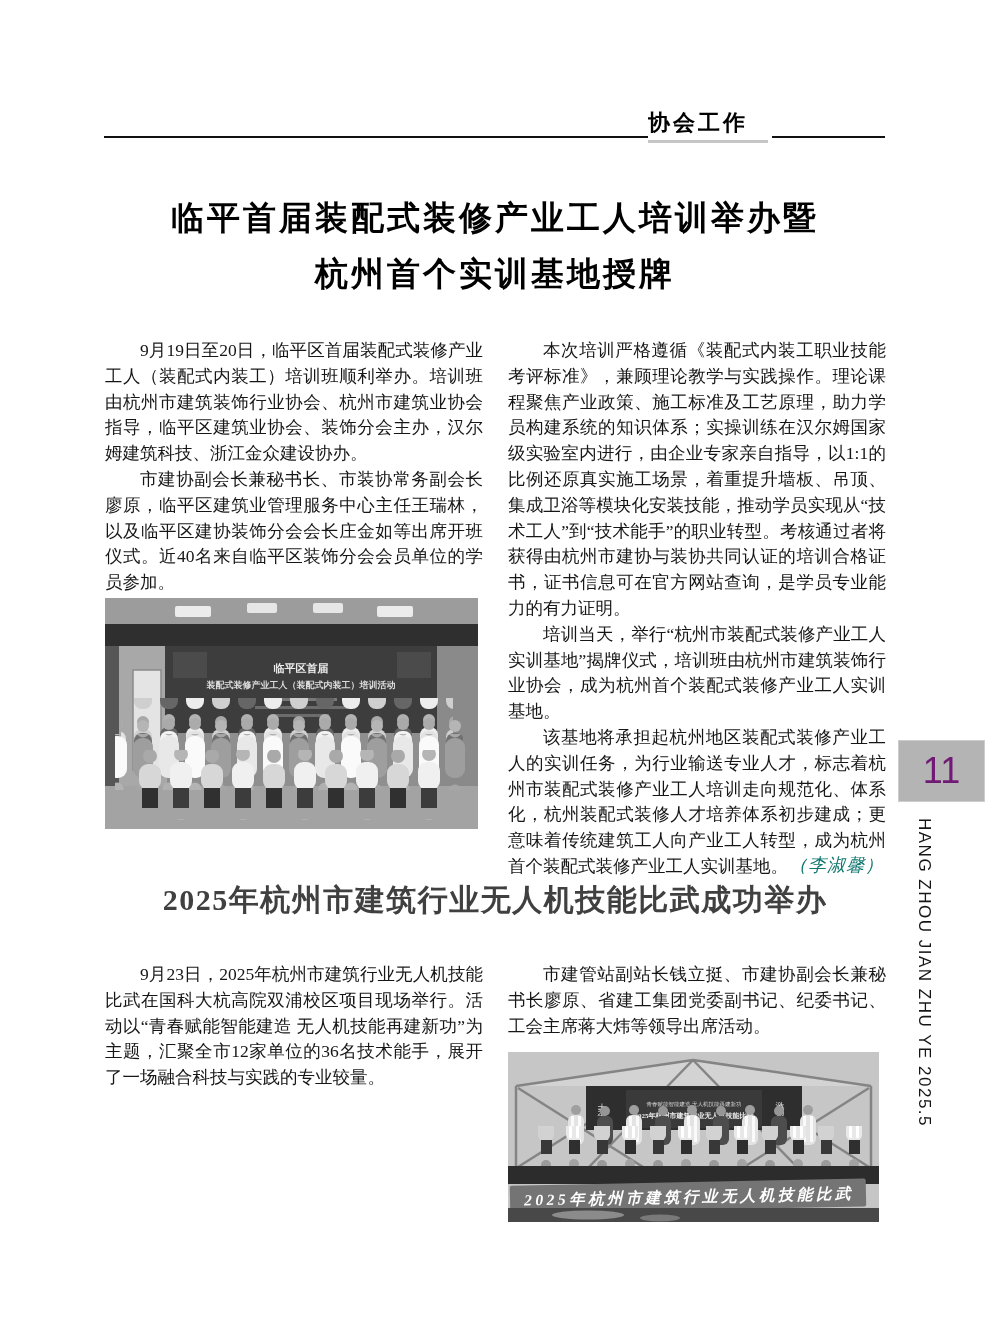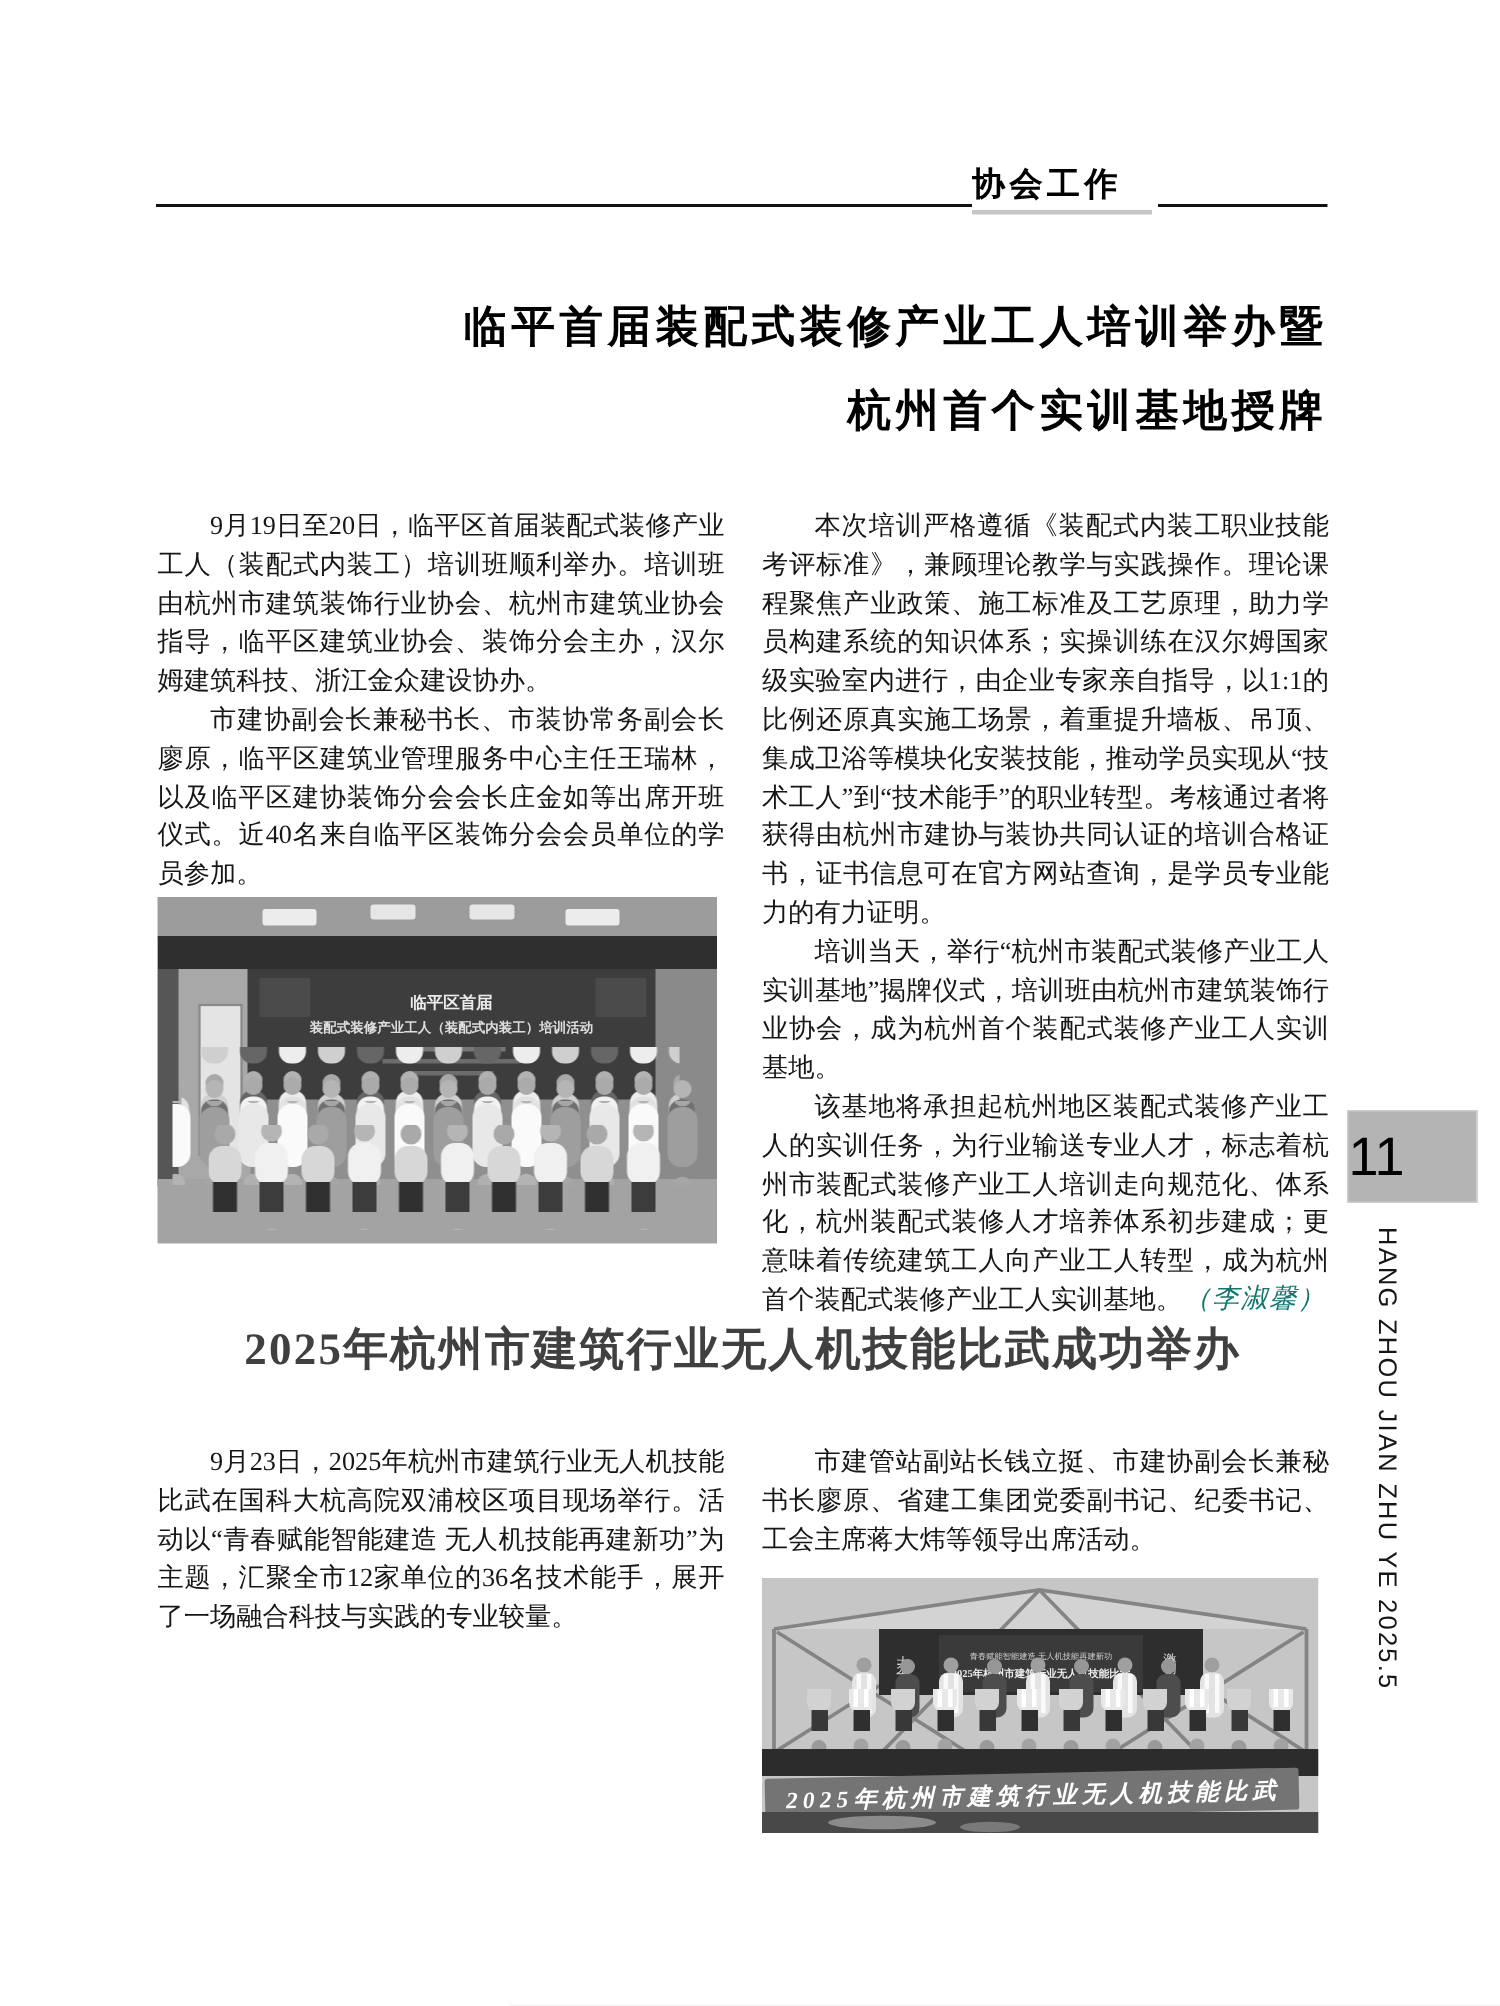--- a/index.html
+++ b/index.html
@@ -11,22 +11,22 @@
   .abs{position:absolute;}
   
   .rule{background:#111;height:2px;}
   .rule-gray{background:#c6c6c6;height:3px;}
   .section-label{
     font-family:"Liberation Sans","DejaVu Sans",sans-serif;
     font-weight:bold;font-size:22px;letter-spacing:3px;color:#000;
   }
   
   .title-main{
-    width:780px;text-align:right;font-weight:900;color:#000;
-    font-size:29px;letter-spacing:3px;line-height:56px;
+    width:780px;text-align:center;font-weight:900;color:#000;
+    font-size:33px;letter-spacing:3px;line-height:56px;
   }
   .title-second{
     width:780px;text-align:center;font-weight:900;color:#404040;
     font-size:30px;letter-spacing:1.5px;line-height:44px;
   }
   
   .col{width:378px;}
   .col p{
     margin:0;font-size:17.5px;line-height:25.8px;text-align:justify;
     text-indent:2em;color:#161616;
@@ -34,23 +34,23 @@
   .last-para{position:relative;}
   .byline{
     position:absolute;right:2px;bottom:1px;font-style:italic;
     font-size:18px;color:#0f766e;letter-spacing:1px;
   }
   
   .photo{display:block;}
   
   .pagenum-box{
     width:85px;height:60px;background:#b4b4b4;border:1px solid #cdcdcd;
-    display:flex;align-items:center;
+    display:flex;align-items:center;justify-content:center;
     font-family:"Liberation Sans","DejaVu Sans",sans-serif;
-    font-size:36px;color:#000000;
+    font-size:36px;color:#701a75;
   }
   .side-journal{
     writing-mode:vertical-rl;text-orientation:mixed;
     font-family:"Liberation Sans","DejaVu Sans",sans-serif;
     font-size:17px;letter-spacing:1.5px;color:#151515;height:345px;
     white-space:nowrap;
   }
 </style>
 </head>
 <body>

